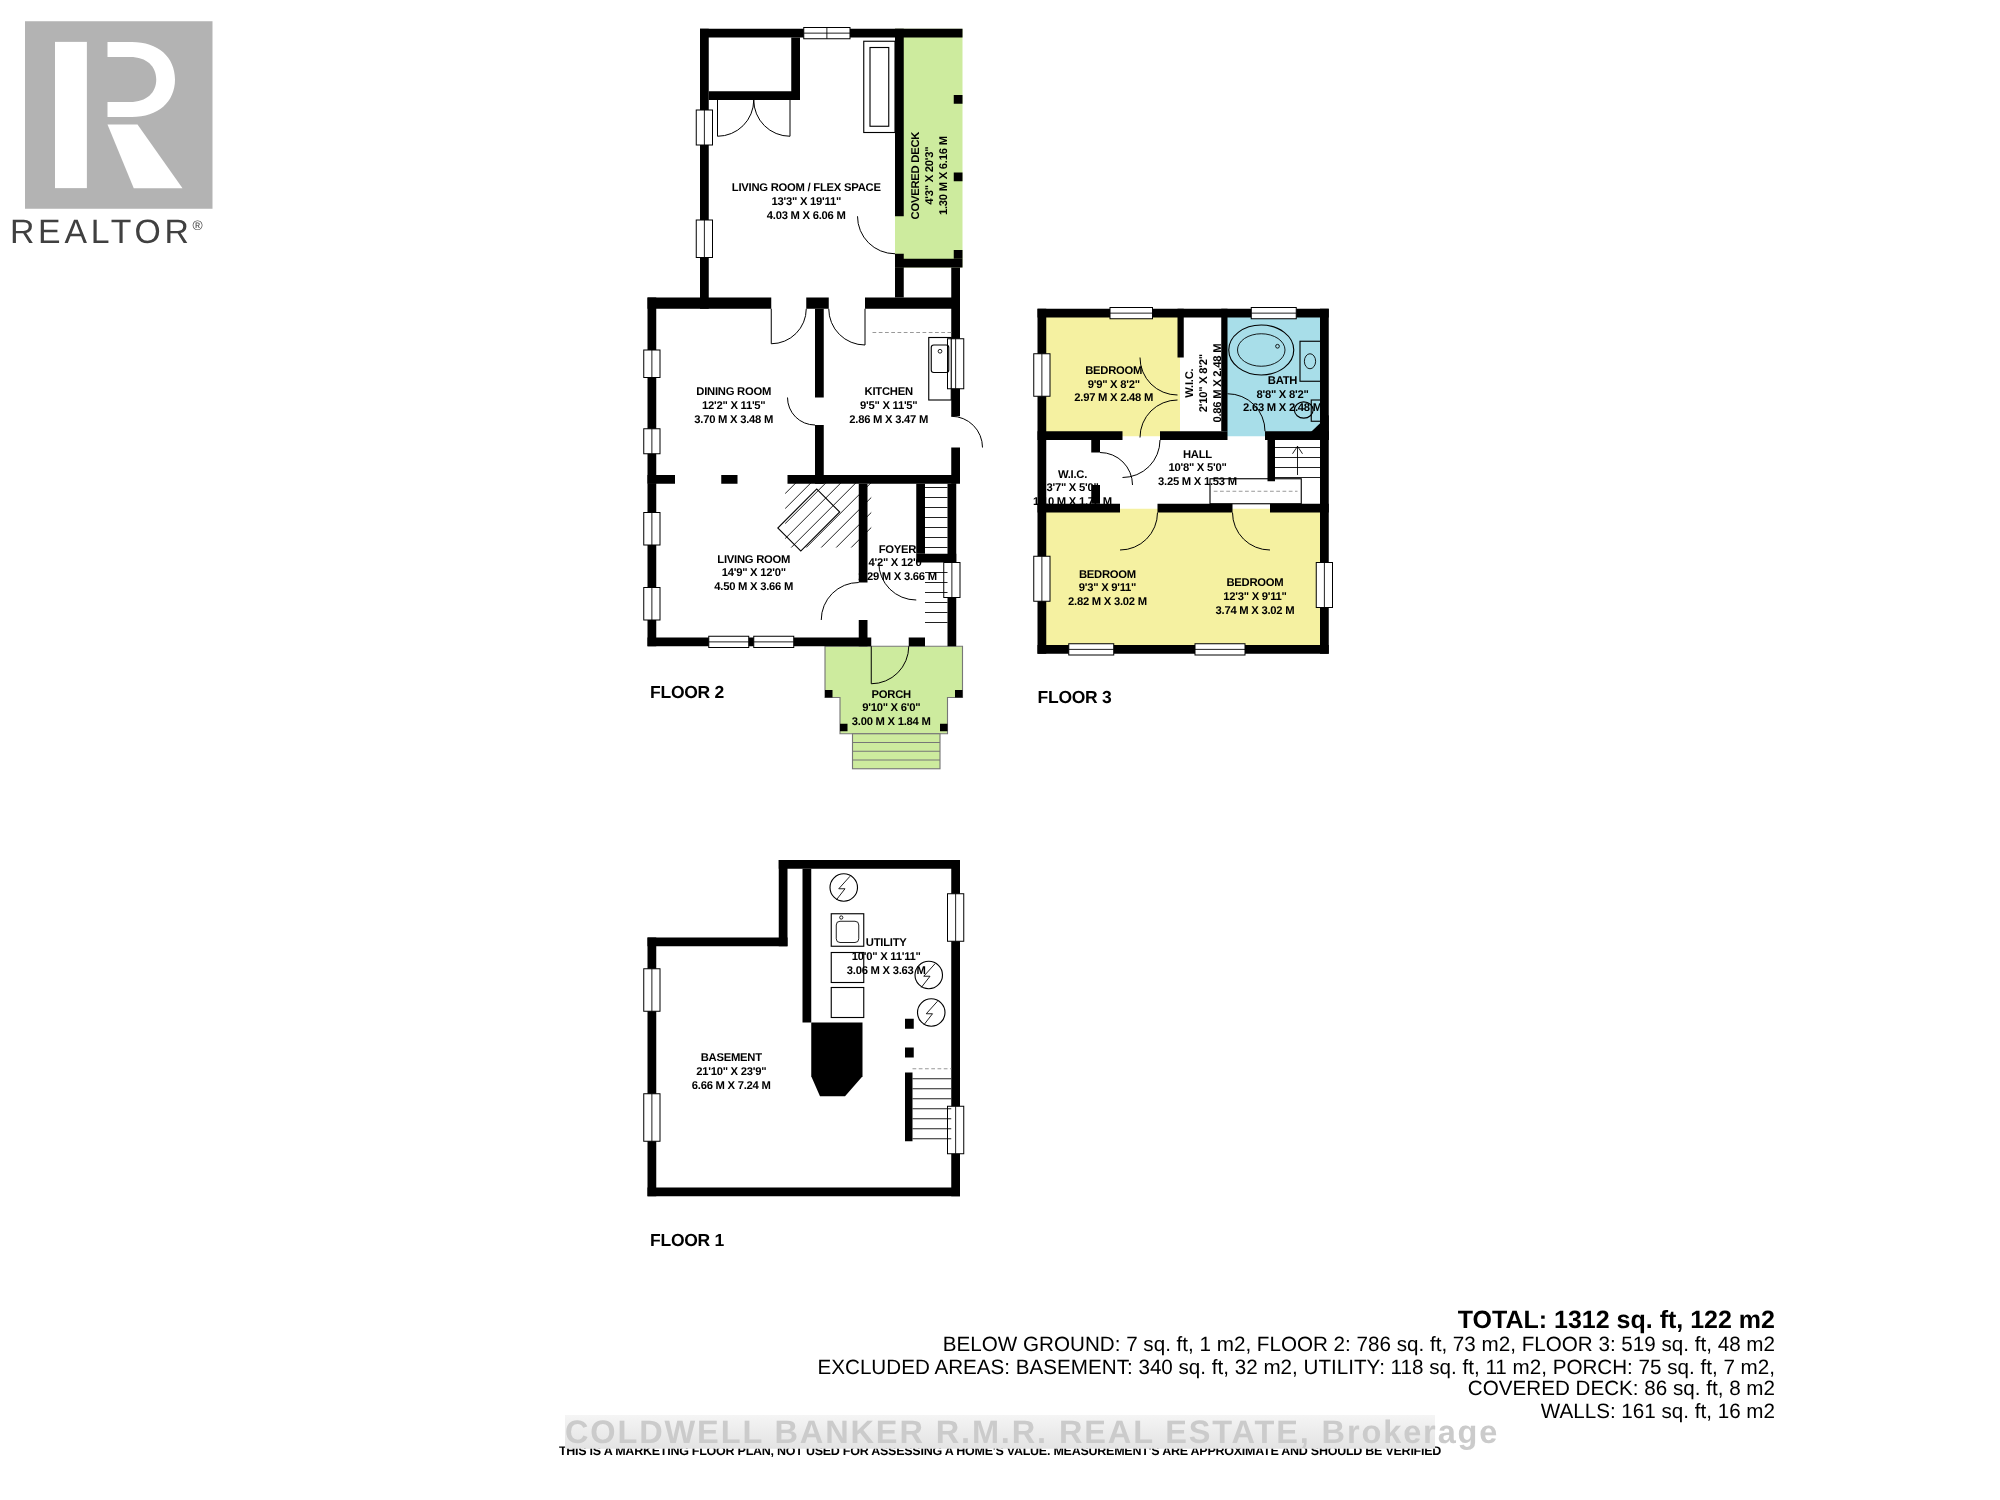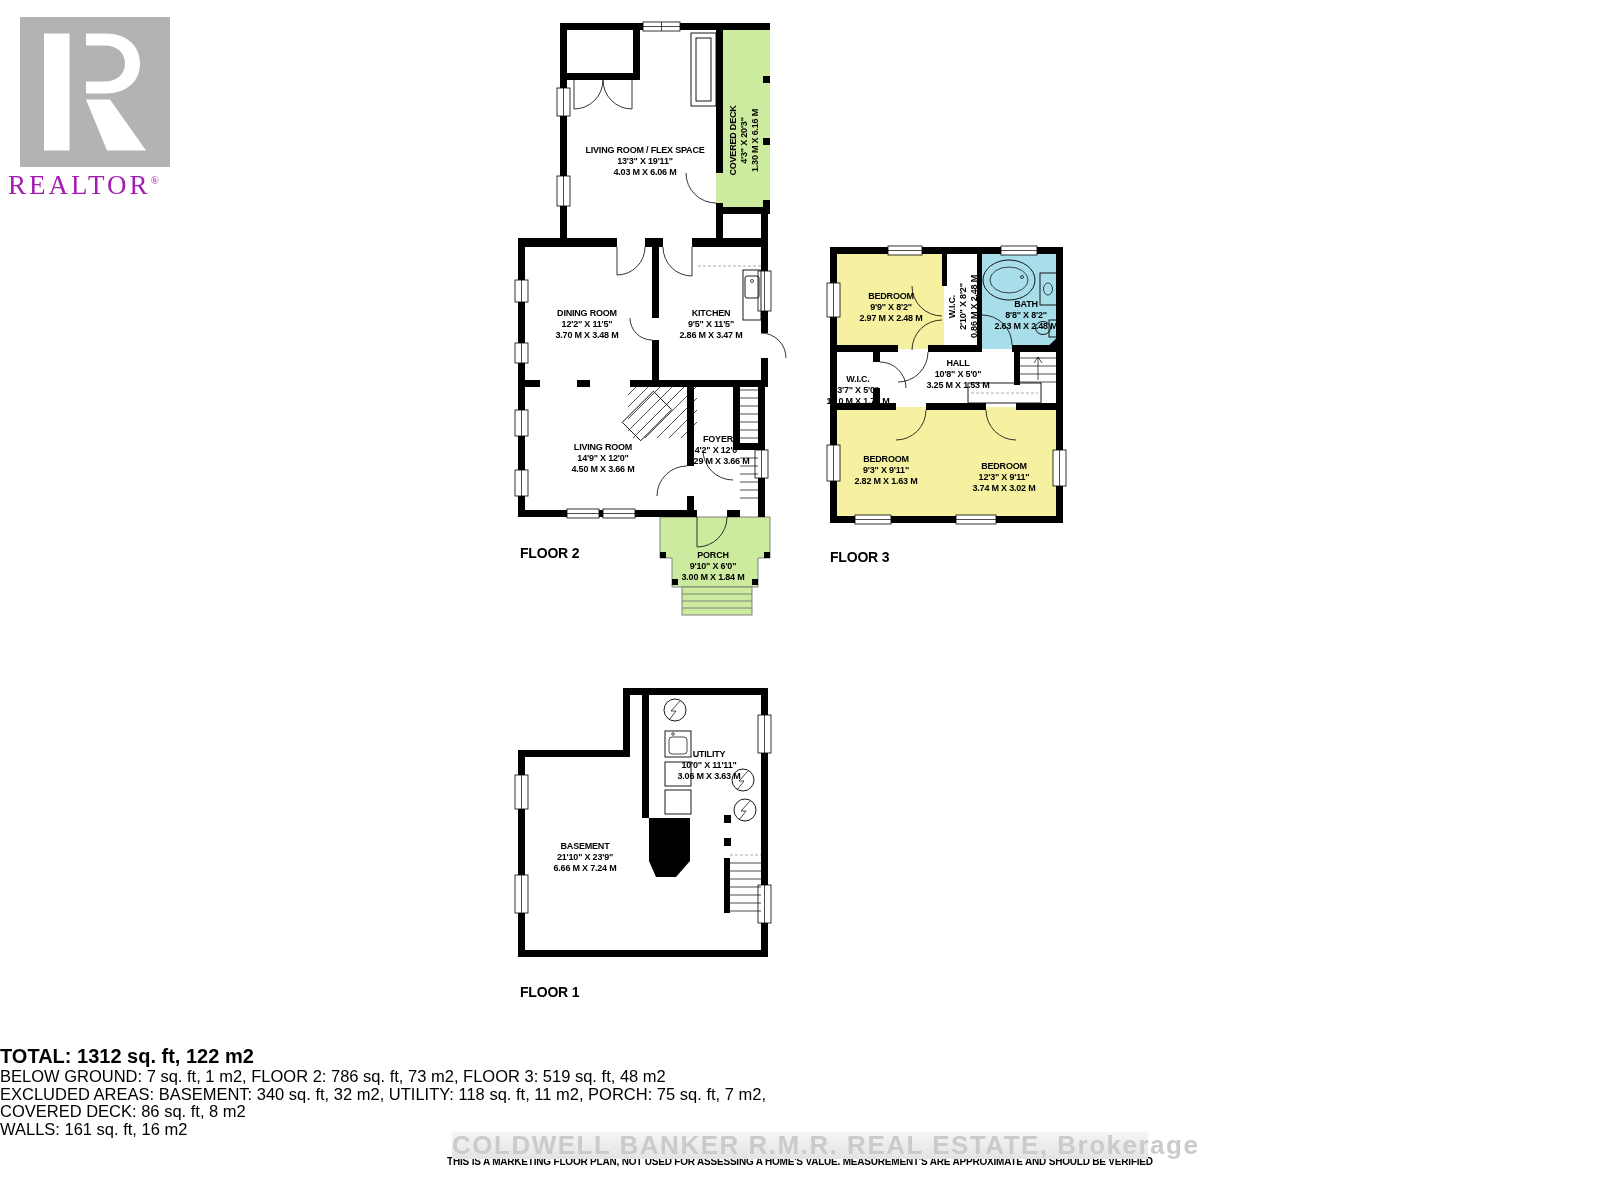--- a/index.html
+++ b/index.html
@@ -11,32 +11,32 @@
   .rot{transform:rotate(-90deg);}
   .floor-tag{position:absolute;font-weight:bold;font-size:14px;color:#000;letter-spacing:-0.2px;}
   
   .w{fill:#000;}
   .tl{fill:none;stroke:#000;stroke-width:0.9;}
   .dr{fill:none;stroke:#000;stroke-width:0.8;}
   .st{fill:none;stroke:#000;stroke-width:0.7;}
   .gy{fill:none;stroke:#777;stroke-width:0.9;}
   .dsh{fill:none;stroke:#999;stroke-width:0.8;stroke-dasharray:3 2;}
   .wf{fill:#fff;stroke:#000;stroke-width:0.8;}
-  #summary{position:absolute;left:0;top:1044px;width:1420px;text-align:left;color:#000;}
+  #summary{position:absolute;left:0;top:1044px;width:1420px;text-align:right;color:#000;}
   #summary .total{font-size:20px;font-weight:bold;line-height:24px;}
   #summary .sline{font-size:16.5px;line-height:17.5px;}
   #watermark{position:absolute;left:452px;top:1132px;width:696px;height:27px;
              background:linear-gradient(180deg,#f5f5f5,#e3e3e3);
              color:#cbcbcb;font-size:26px;font-weight:600;letter-spacing:1.5px;
              text-align:center;line-height:27px;white-space:nowrap;}
   #disclaimer{position:absolute;left:0;top:1156px;width:1600px;text-align:center;
               font-size:10px;font-weight:bold;color:#000;letter-spacing:-0.2px;}
   #logo-box{position:absolute;left:20px;top:17px;width:150px;height:150px;background:#b3b3b3;}
-  #logo-brand{position:absolute;left:8px;top:170px;width:175px;color:#a21caf;
-              font-size:27px;letter-spacing:3px;white-space:nowrap;font-family:Liberation Serif, serif;}
+  #logo-brand{position:absolute;left:8px;top:170px;width:175px;color:#404040;
+              font-size:27px;letter-spacing:3px;white-space:nowrap;}
   #logo-brand sup{font-size:11px;}
 </style>
 </head>
 <body>
 
 <div id="page">
 
   <div id="logo-box">
     <svg width="150" height="150" viewBox="0 0 100 100">
       <rect x="16" y="11" width="17" height="78" fill="#fff"></rect>
@@ -351,21 +351,21 @@
     <div>1.10 M X 1.72 M</div>
   </div>
   <div class="rlabel" style="left:888px;top:358px;width:140px">
     <div>HALL</div>
     <div>10'8" X 5'0"</div>
     <div>3.25 M X 1.53 M</div>
   </div>
   <div class="rlabel" style="left:816px;top:454px;width:140px">
     <div>BEDROOM</div>
     <div>9'3" X 9'11"</div>
-    <div>2.82 M X 1.63 M</div>
+    <div>2.82 M X 3.02 M</div>
   </div>
   <div class="rlabel" style="left:934px;top:461px;width:140px">
     <div>BEDROOM</div>
     <div>12'3" X 9'11"</div>
     <div>3.74 M X 3.02 M</div>
   </div>
   <div class="floor-tag" style="left:830px;top:549px">FLOOR 3</div>
 
   <div class="rlabel" style="left:639px;top:749px;width:140px">
     <div>UTILITY</div>

